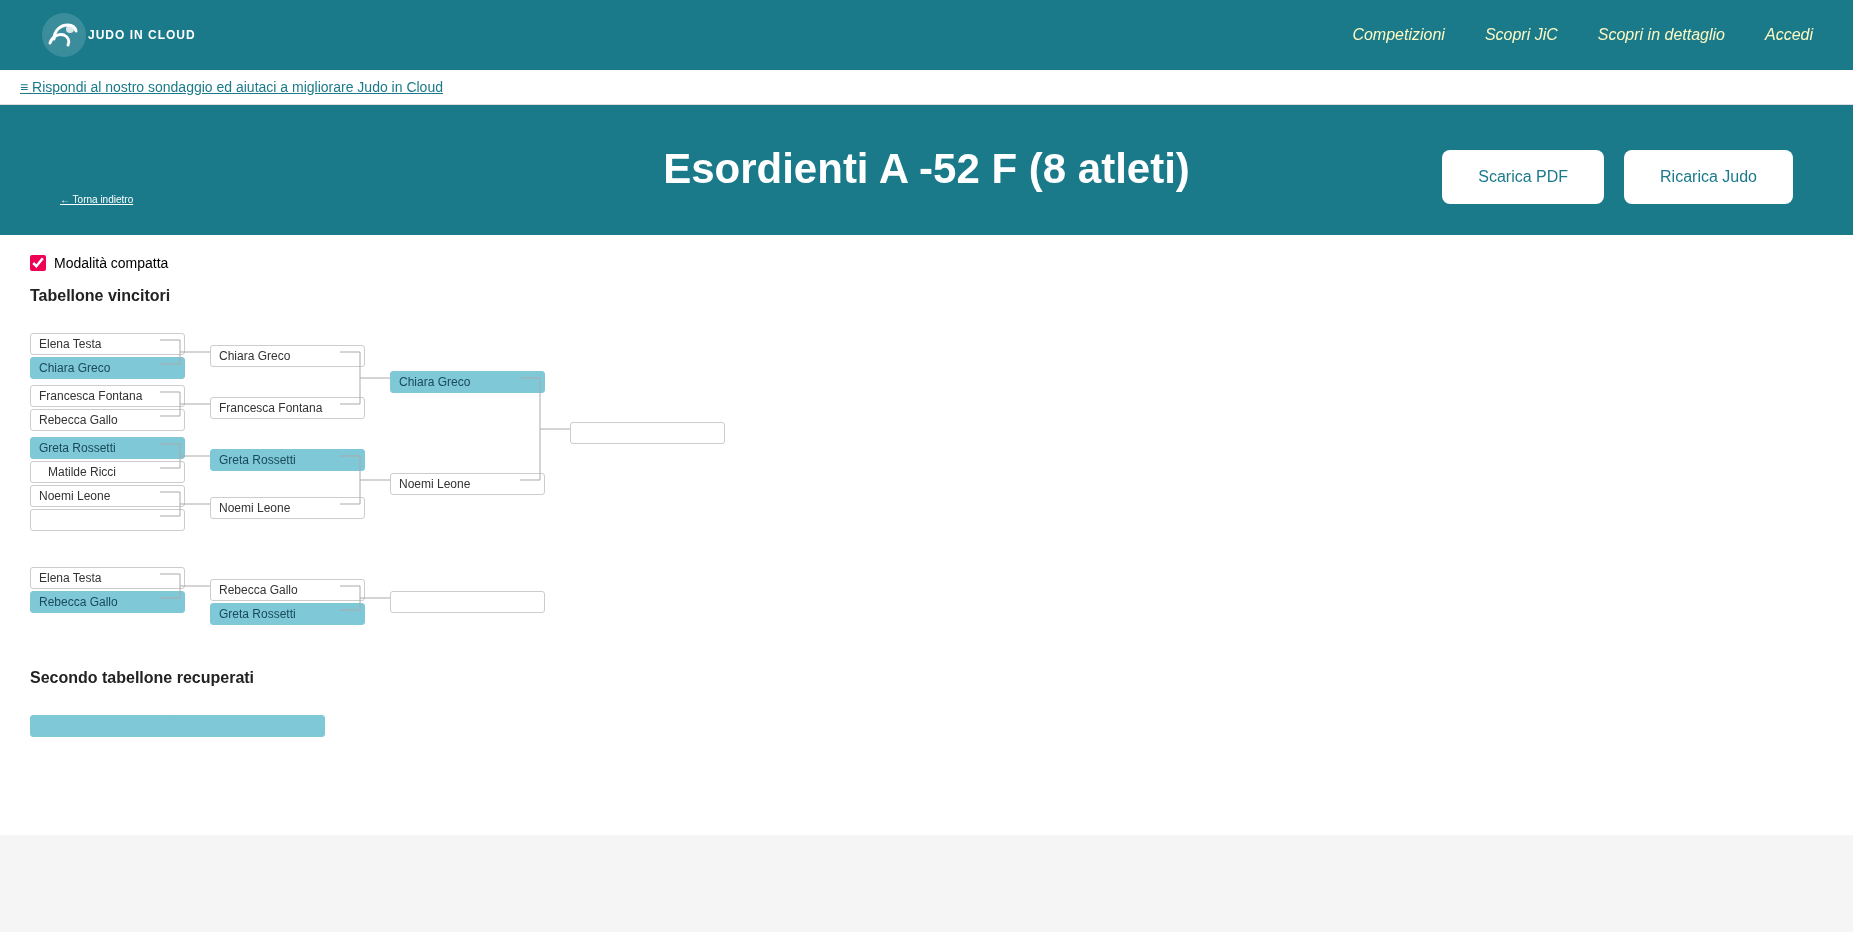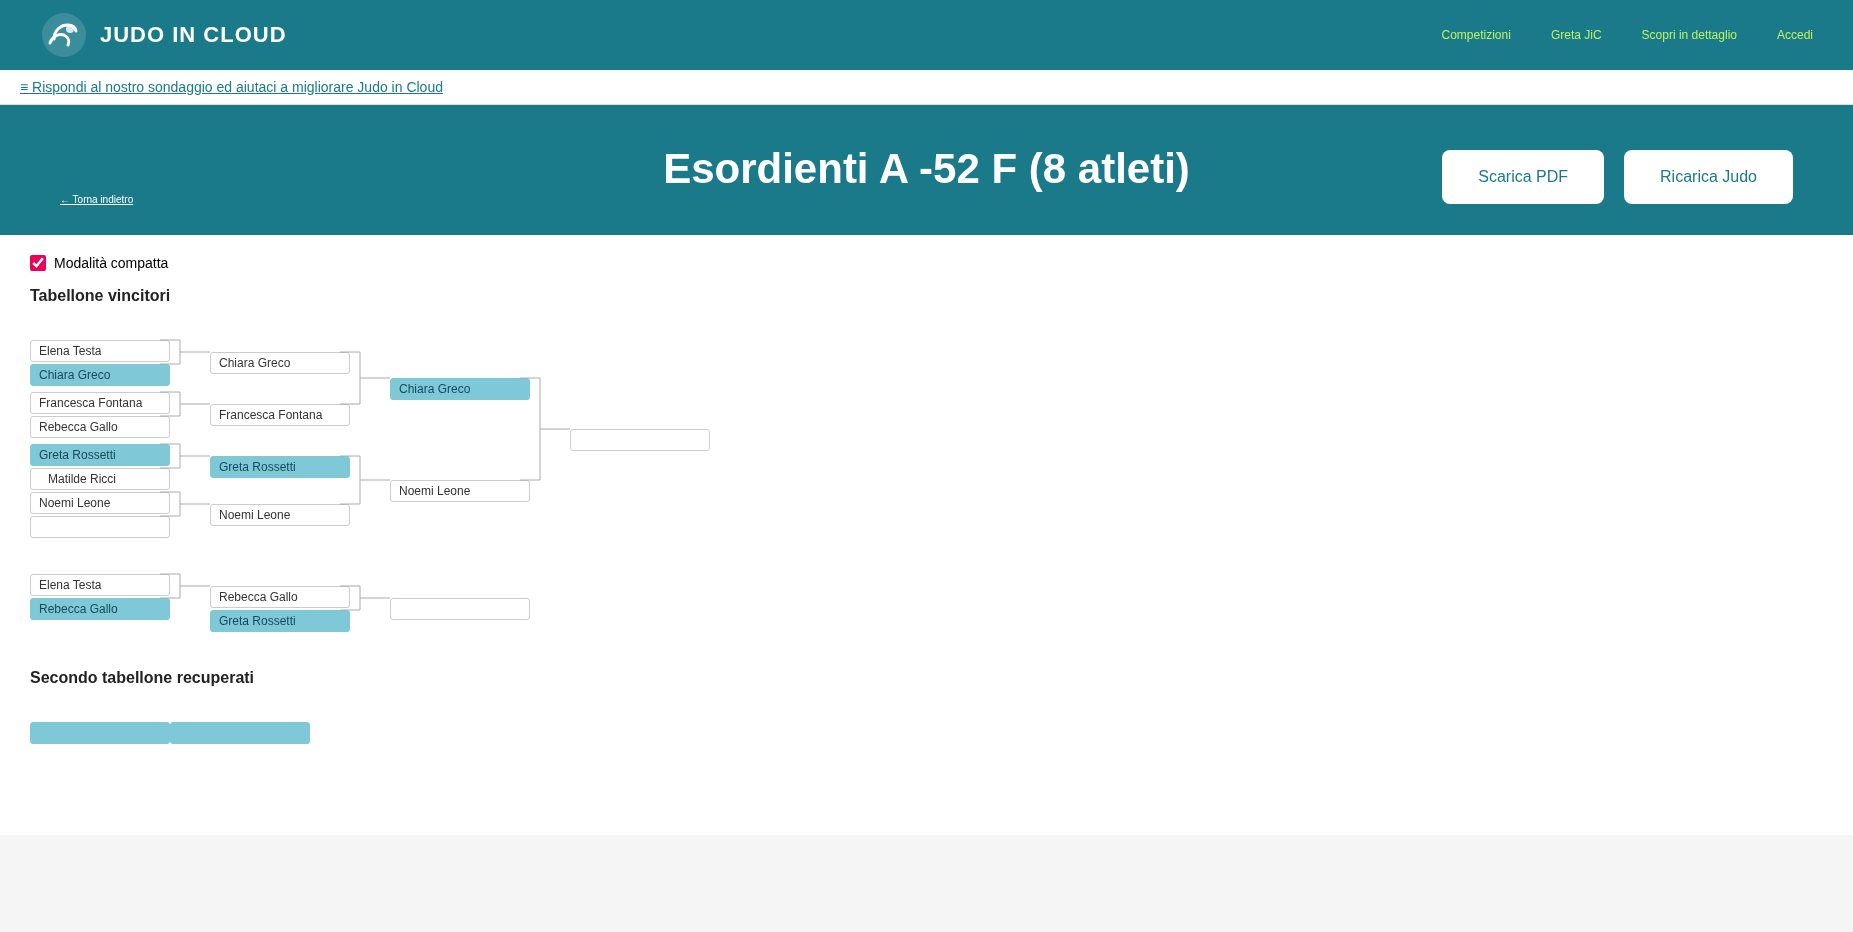--- a/index.html
+++ b/index.html
@@ -10,38 +10,39 @@
       background-color: #1a7a8a;
       display: flex;
       align-items: center;
       justify-content: space-between;
       padding: 0 40px;
       height: 70px;
     }
     .navbar-brand {
       display: flex;
       align-items: center;
-      gap: 12px;
+      gap: 0;
       color: white;
       font-weight: bold;
-      font-size: 22px;
+      font-size: 12px;
       letter-spacing: 1px;
     }
     .navbar-brand .logo-icon {
       width: 48px;
       height: 48px;
     }
     .navbar-links {
       display: flex;
       gap: 40px;
     }
     .navbar-links a {
-      color: #bef264;
+      color: #fef9c3;
       text-decoration: none;
-      font-size: 12px;
+      font-size: 16px;
+      font-style: italic;
     }
 
     
     .banner {
       background: #fff;
       border-bottom: 1px solid #ddd;
       padding: 8px 20px;
     }
     .banner a {
       color: #1a7a8a;
@@ -131,27 +132,27 @@
     .bracket-section {
       margin-bottom: 30px;
     }
 
     
     .player-box {
       border: 1px solid #ccc;
       border-radius: 3px;
       padding: 3px 8px;
       font-size: 12px;
-      width: 140px;
+      width: 155px;
       height: 22px;
       display: flex;
       align-items: center;
       background: white;
       color: #333;
-      margin: 11px 0;
+      margin: 4px 0;
     }
     .player-box.highlight {
       background: #7ec8d8;
       border-color: #7ec8d8;
       color: #1a4a5a;
       font-weight: 500;
     }
 
     
     .bracket-area {
@@ -169,21 +170,21 @@
     <svg class="logo-icon" viewBox="0 0 48 48" fill="none" xmlns="http://www.w3.org/2000/svg">
       <circle cx="24" cy="24" r="22" fill="white" opacity="0.15"></circle>
       <path d="M14 28 C14 20, 20 14, 28 14 C32 14, 35 16, 36 20" stroke="white" stroke-width="3" fill="none" stroke-linecap="round"></path>
       <path d="M10 32 C12 26, 18 22, 24 24 C28 26, 30 30, 28 34" stroke="white" stroke-width="3" fill="none" stroke-linecap="round"></path>
       <circle cx="30" cy="18" r="4" fill="white" opacity="0.8"></circle>
     </svg>
     <span>JUDO IN CLOUD</span>
   </div>
   <div class="navbar-links">
     <a href="#">Competizioni</a>
-    <a href="#">Greta JiC</a>
+    <a href="#">Scopri JiC</a>
     <a href="#">Scopri in dettaglio</a>
     <a href="#">Accedi</a>
   </div>
 </nav>
 
 <div class="banner">
   <a href="#">≡ Rispondi al nostro sondaggio ed aiutaci a migliorare Judo in Cloud</a>
 </div>
 
 <div class="hero">

